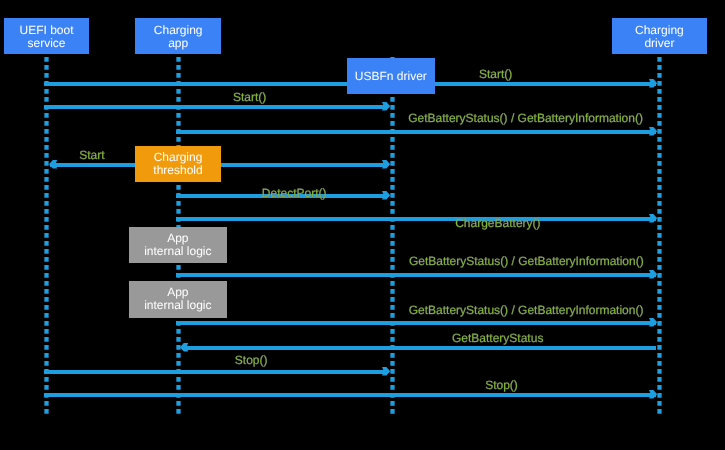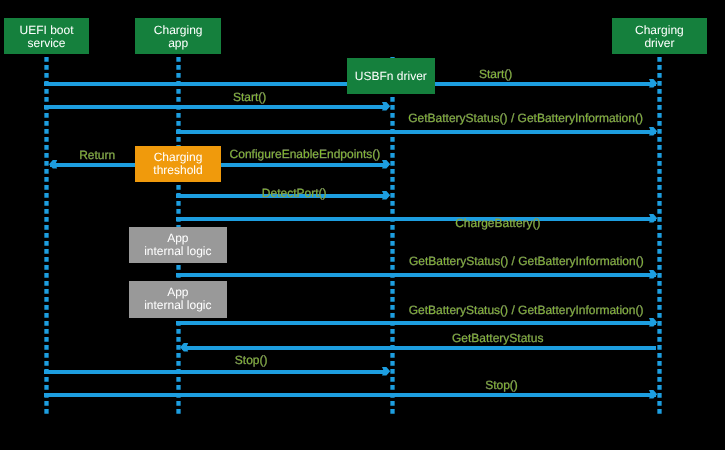--- a/index.html
+++ b/index.html
@@ -1,20 +1,20 @@
 <!DOCTYPE html>
 <html><head>
 <meta charset="utf-8">
 <title>Charging sequence diagram</title>
 <style>
   html,body{margin:0;padding:0;background:#000;}
   #stage{position:relative;width:725px;height:450px;background:#000;overflow:hidden;filter:opacity(1);
          font-family:"Liberation Sans","DejaVu Sans",sans-serif;
          -webkit-font-smoothing:antialiased;text-rendering:geometricPrecision;}
-  .lane-box{position:absolute;background:#15803d;color:#ffffff;
+  .lane-box{position:absolute;background:#3b82f6;color:#ffffff;
             display:flex;align-items:center;justify-content:center;text-align:center;
             font-size:12px;line-height:13.4px;padding-top:2px;box-sizing:border-box;}
   .lifeline{position:absolute;}
   .note{position:absolute;display:flex;align-items:center;justify-content:center;
         text-align:center;color:#ffffff;font-size:12px;line-height:13.4px;padding-bottom:0.2px;box-sizing:border-box;}
   .note.gray{background:#999999;}
   .note.orange{background:#f09a0c;}
   .msg-line{position:absolute;background:#1d9ee0;height:4.2px;}
   .msg-label{position:absolute;color:#84cc16;font-size:12px;white-space:nowrap;
              line-height:12px;-webkit-text-stroke:0.32px #7e7e7e;}
@@ -48,26 +48,25 @@
     <div class="msg-label" style="left: 232.9px; top: 90.7px;">Start()</div>
     <div class="msg-line" style="left: 176.1px; width: 479.5px; top: 129.5px;"></div>
     <svg class="head" width="16.2" height="16.4" style="left: 644.8px; top: 122.7px;">
       <path d="M 12.20 8.20 L 8.40 12.40 L 4.00 12.40 L 5.80 8.20 L 4.00 4.00 L 8.40 4.00 Z" fill="#1d9ee0"></path>
     </svg>
     <div class="msg-label" style="left: 408.2px; top: 111.8px;">GetBatteryStatus() / GetBatteryInformation()</div>
     <div class="msg-line" style="left: 50px; width: 85.2px; top: 162.9px;"></div>
     <svg class="head" width="16.2" height="16.4" style="left: 44.6px; top: 156.1px;">
       <path d="M 4.00 8.20 L 7.80 12.40 L 12.20 12.40 L 10.40 8.20 L 12.20 4.00 L 7.80 4.00 Z" fill="#1d9ee0"></path>
     </svg>
-    <div class="msg-label" style="left: 79.2px; top: 148.9px;">Return</div>
+    <div class="msg-label" style="left: 79.2px; top: 148.9px;">Start</div>
     <div class="msg-line" style="left: 220.9px; width: 167.4px; top: 162.9px;"></div>
     <svg class="head" width="16.2" height="16.4" style="left: 377.5px; top: 156.1px;">
       <path d="M 12.20 8.20 L 8.40 12.40 L 4.00 12.40 L 5.80 8.20 L 4.00 4.00 L 8.40 4.00 Z" fill="#1d9ee0"></path>
     </svg>
-    <div class="msg-label" style="left: 229.6px; top: 148.3px;">ConfigureEnableEndpoints()</div>
     <div class="msg-line" style="left: 176.1px; width: 212.2px; top: 193.8px;"></div>
     <svg class="head" width="16.2" height="16.4" style="left: 377.5px; top: 187px;">
       <path d="M 12.20 8.20 L 8.40 12.40 L 4.00 12.40 L 5.80 8.20 L 4.00 4.00 L 8.40 4.00 Z" fill="#1d9ee0"></path>
     </svg>
     <div class="msg-label" style="left: 261.8px; top: 179.9px; margin-top: 7px;">DetectPort()</div>
     <div class="msg-line" style="left: 176.1px; width: 479.5px; top: 217.1px;"></div>
     <svg class="head" width="16.2" height="16.4" style="left: 644.8px; top: 210.3px;">
       <path d="M 12.20 8.20 L 8.40 12.40 L 4.00 12.40 L 5.80 8.20 L 4.00 4.00 L 8.40 4.00 Z" fill="#1d9ee0"></path>
     </svg>
     <div class="msg-label" style="left: 455.2px; top: 217px;">ChargeBattery()</div>

